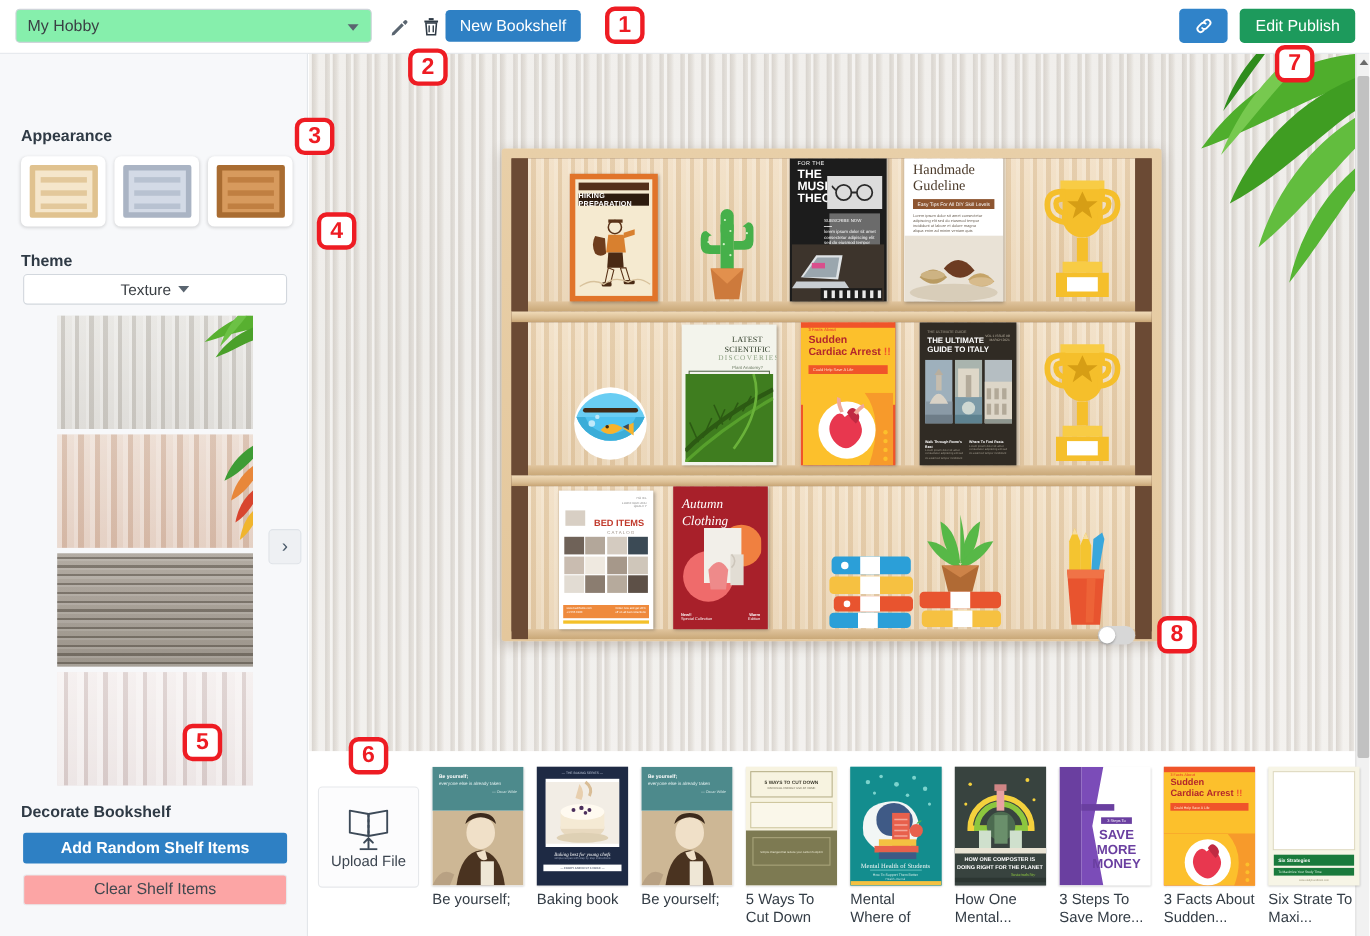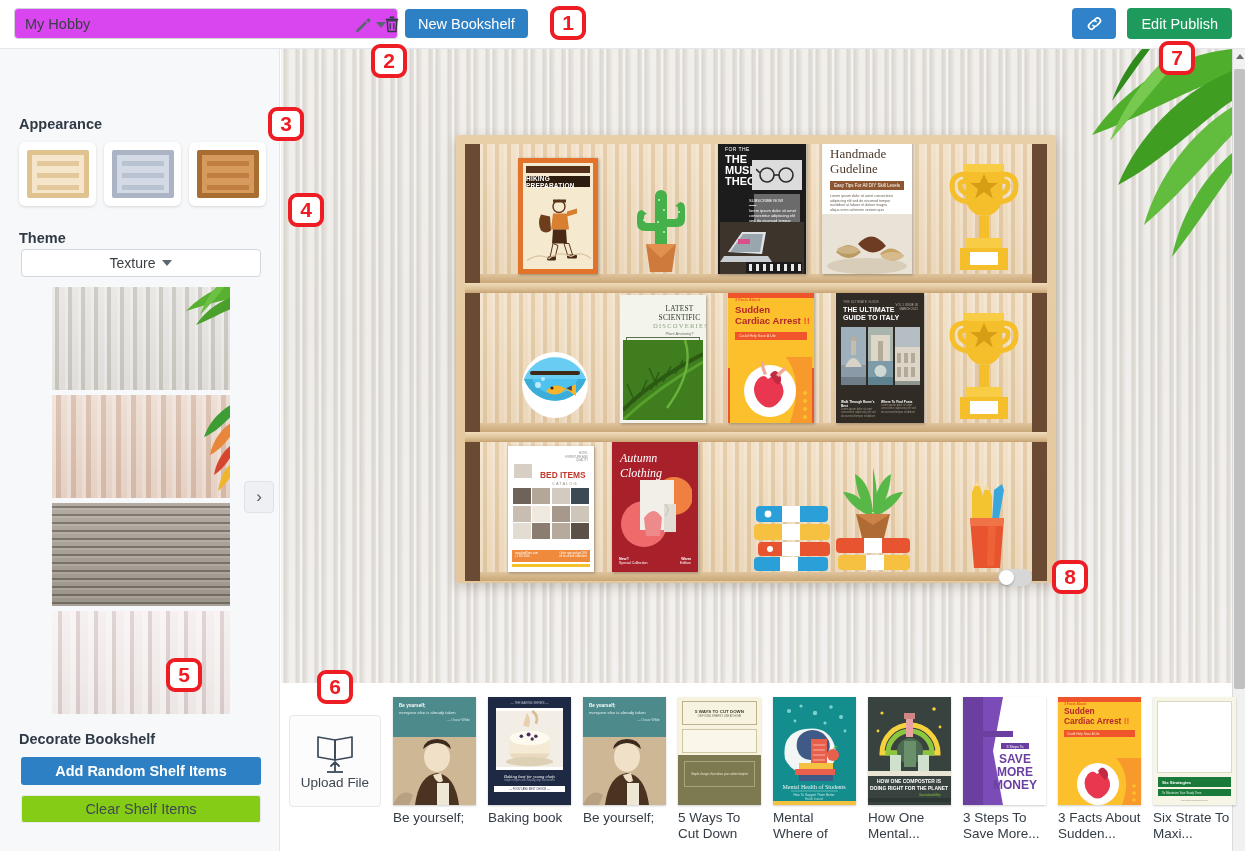--- a/index.html
+++ b/index.html
@@ -10,22 +10,22 @@
   }
   #app { position: relative; width: 1245px; height: 851px; }
 
   
   .topbar {
     position: absolute; left: 0; top: 0; width: 1245px; height: 49px;
     background: #ffffff; border-bottom: 1px solid #e3e6ea;
     display: flex; align-items: center;
   }
   .shelf-select {
-    position: absolute; left: 14px; top: 8px; width: 384px; height: 31px;
-    border: 1px solid #cfd4da; border-radius: 4px; background: #d946ef;
+    position: absolute; left: 14px; top: 8px; width: 324px; height: 31px;
+    border: 1px solid #cfd4da; border-radius: 4px; background: #86efac;
     display: flex; align-items: center; padding: 0 10px;
     font-size: 14.5px; color: #3a3f44;
   }
   .shelf-select .caret {
     position: absolute; right: 11px; top: 13px;
     width: 0; height: 0; border-left: 5px solid transparent;
     border-right: 5px solid transparent; border-top: 6px solid #5a6570;
   }
   .icon-btn {
     position: absolute; width: 22px; height: 26px;
@@ -96,21 +96,21 @@
 
   #decorate-label { position: absolute; left: 19px; top: 682px; }
   .btn-add-random {
     position: absolute; left: 21px; top: 708px; width: 240px; height: 28px;
     background: #2e80c4; color: #fff; border: none; border-radius: 3px;
     font-size: 14.5px; font-weight: bold; cursor: pointer;
     font-family: "Liberation Sans", sans-serif;
   }
   .btn-clear {
     position: absolute; left: 21px; top: 746px; width: 240px; height: 28px;
-    background: #84cc16; color: #41484f; border: 1px solid #e7e9ec;
+    background: #fca5a5; color: #41484f; border: 1px solid #e7e9ec;
     border-radius: 3px; font-size: 14.5px; cursor: pointer;
     font-family: "Liberation Sans", sans-serif;
   }
 
   
   .canvas {
     position: absolute; left: 281px; top: 49px; width: 951px; height: 634px;
     overflow: hidden;
     background:
       repeating-linear-gradient(90deg,

